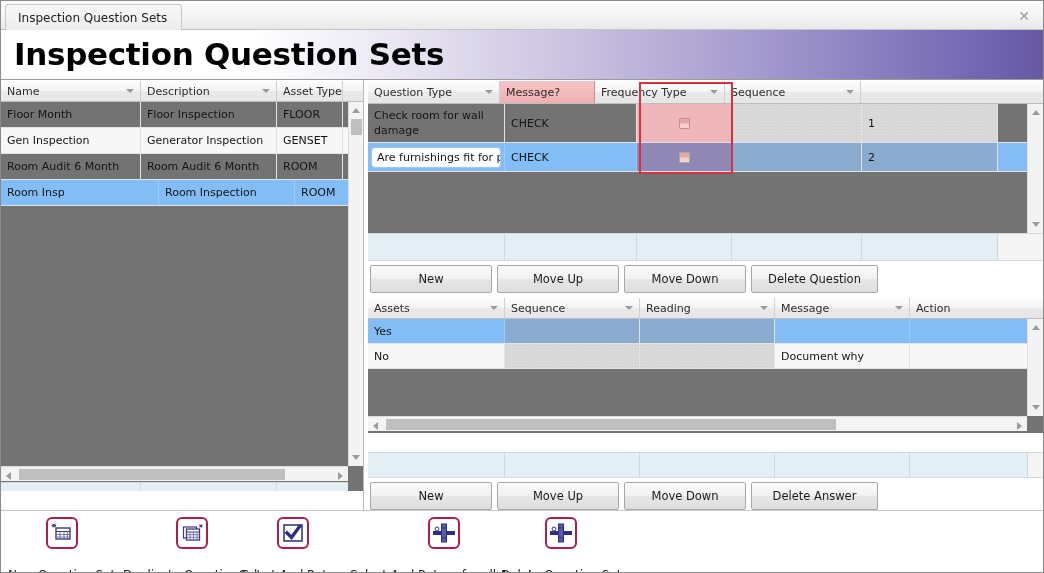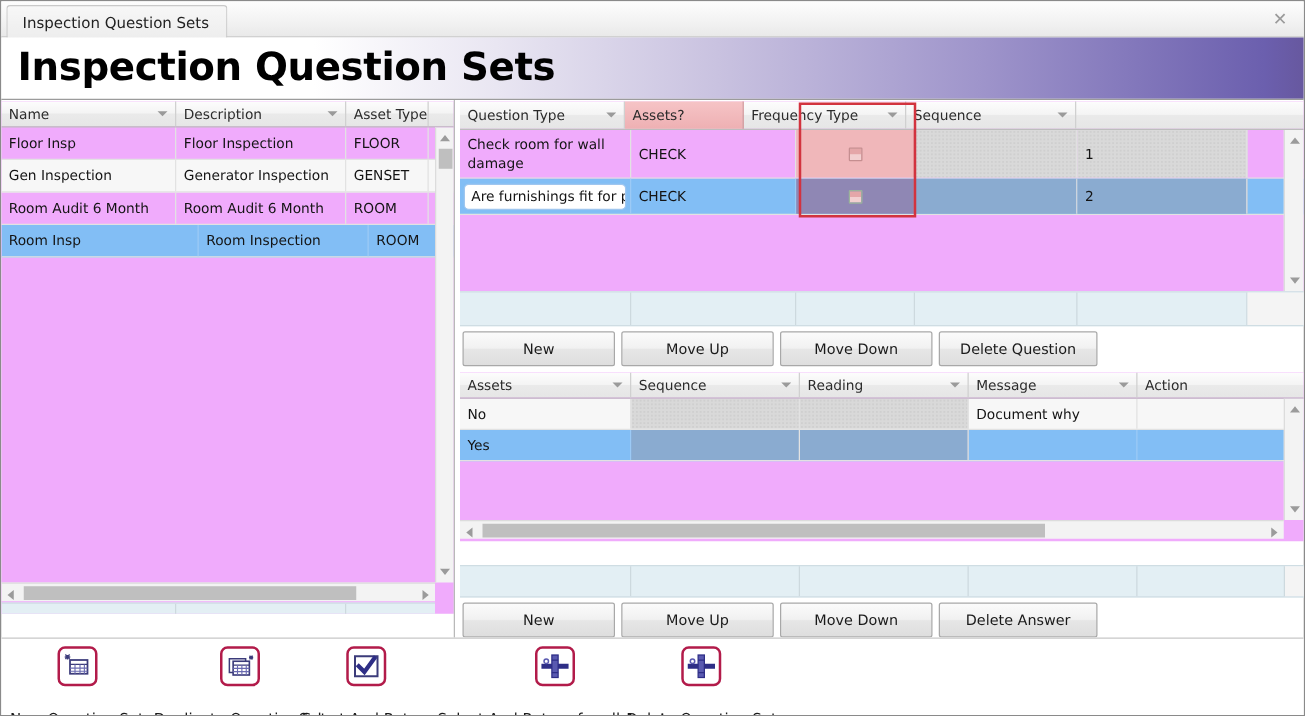--- a/index.html
+++ b/index.html
@@ -77,21 +77,21 @@
     font-weight: bold;
     color: #000000;
     letter-spacing: -0.3px;
     white-space: nowrap;
   }
 
   
   .grid {
     position: absolute;
     box-sizing: border-box;
-    background: #f0abfc;
+    background: #737373;
     overflow: hidden;
   }
   .grid-header {
     display: flex;
     height: 21px;
     background: linear-gradient(to bottom, #fdfdfd 0%, #f4f4f4 48%, #eaeaea 50%, #e6e6e6 100%);
     border-bottom: 1px solid #bdbdbd;
     box-sizing: border-box;
   }
   .hcell {
@@ -301,21 +301,21 @@
         <span class="caret"></span>
       </div>
       <div class="hcell" style="width:66px;">
         <span>Asset Type</span>
       </div>
       <div class="hcell" style="width:20px; border-right:none;"></div>
     </div>
 
     <div class="grid-body" style="height:283px;">
       <div class="row" style="height:26px;">
-        <div class="cell" style="width:140px;">Floor Insp</div>
+        <div class="cell" style="width:140px;">Floor Month</div>
         <div class="cell" style="width:136px;">Floor Inspection</div>
         <div class="cell" style="width:66px;">FLOOR</div>
       </div>
       <div class="row alt" style="height:26px;">
         <div class="cell" style="width:140px;">Gen Inspection</div>
         <div class="cell" style="width:136px;">Generator Inspection</div>
         <div class="cell" style="width:66px;">GENSET</div>
       </div>
       <div class="row" style="height:26px;">
         <div class="cell" style="width:140px;">Room Audit 6 Month</div>
@@ -351,21 +351,21 @@
   <div class="panel-divider" style="left:362px; height:432px;"></div>
 
   <div class="grid" style="left:367px; top:80px; width:675px; height:152px;">
 
     <div class="grid-header" style="height:23px;">
       <div class="hcell" style="width:132px;">
         <span>Question Type</span>
         <span class="caret"></span>
       </div>
       <div class="hcell err" style="width:95px;">
-        <span>Assets?</span>
+        <span>Message?</span>
       </div>
       <div class="hcell" style="width:130px;">
         <span>Frequency Type</span>
         <span class="caret"></span>
       </div>
       <div class="hcell" style="width:136px;">
         <span>Sequence</span>
         <span class="caret"></span>
       </div>
       <div class="hcell" style="width:45px; border-right:none;"></div>
@@ -438,32 +438,32 @@
       <div class="hcell" style="width:135px;">
         <span>Message</span>
         <span class="caret"></span>
       </div>
       <div class="hcell" style="width:133px; border-right:none;">
         <span>Action</span>
       </div>
     </div>
 
     <div class="grid-body" style="height:93px;">
+      <div class="row sel" style="height:25px;">
+        <div class="cell" style="width:137px; border-right-color:#9ccaf6;">Yes</div>
+        <div class="cell ro-sel" style="width:135px;"></div>
+        <div class="cell ro-sel" style="width:135px;"></div>
+        <div class="cell" style="width:135px; border-right-color:#9ccaf6;"></div>
+        <div class="cell" style="width:118px; border-right:none;"></div>
+      </div>
       <div class="row alt" style="height:25px;">
         <div class="cell" style="width:137px;">No</div>
         <div class="cell ro" style="width:135px;"></div>
         <div class="cell ro" style="width:135px;"></div>
         <div class="cell" style="width:135px;">Document why</div>
-        <div class="cell" style="width:118px; border-right:none;"></div>
-      </div>
-      <div class="row sel" style="height:25px;">
-        <div class="cell" style="width:137px; border-right-color:#9ccaf6;">Yes</div>
-        <div class="cell ro-sel" style="width:135px;"></div>
-        <div class="cell ro-sel" style="width:135px;"></div>
-        <div class="cell" style="width:135px; border-right-color:#9ccaf6;"></div>
         <div class="cell" style="width:118px; border-right:none;"></div>
       </div>
     </div>
 
     <div class="vscroll" style="right:0; top:21px; width:16px; height:97px;">
       <div class="sb-arrow sb-up" style="left:4px; top:6px;"></div>
       <div class="sb-arrow sb-down" style="left:4px; bottom:6px;"></div>
     </div>
 
     <div class="hscroll" style="left:0; top:118px; width:659px;">

